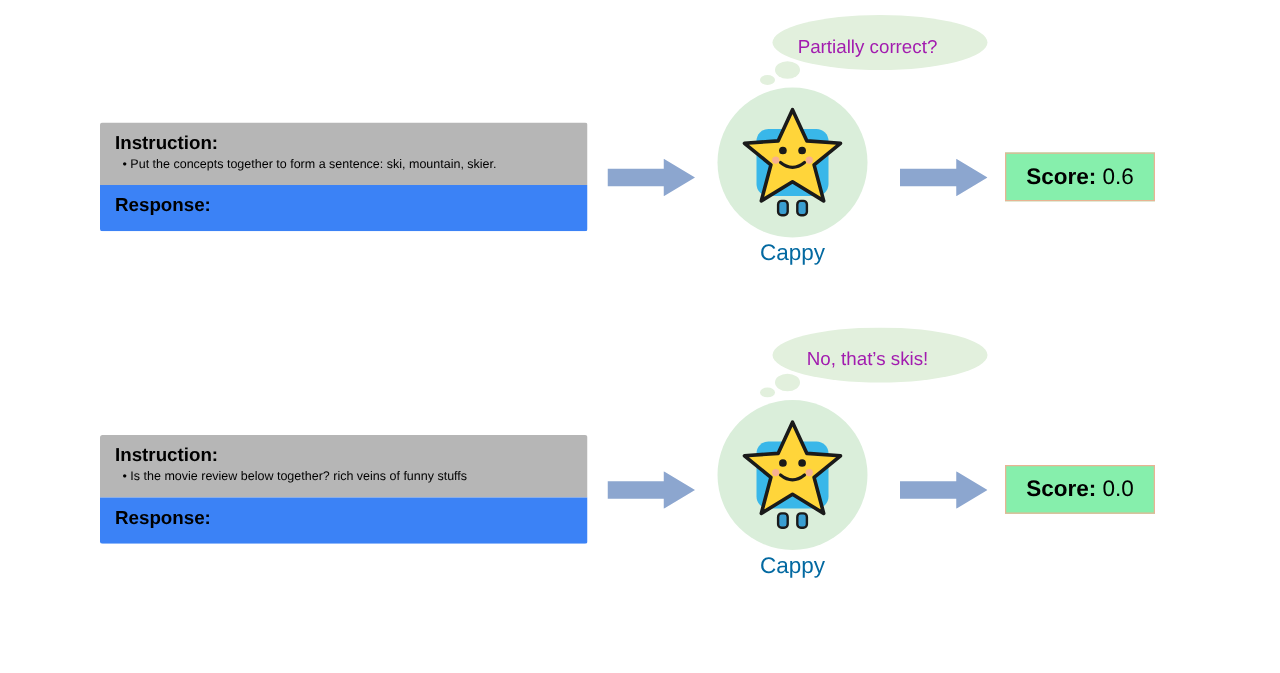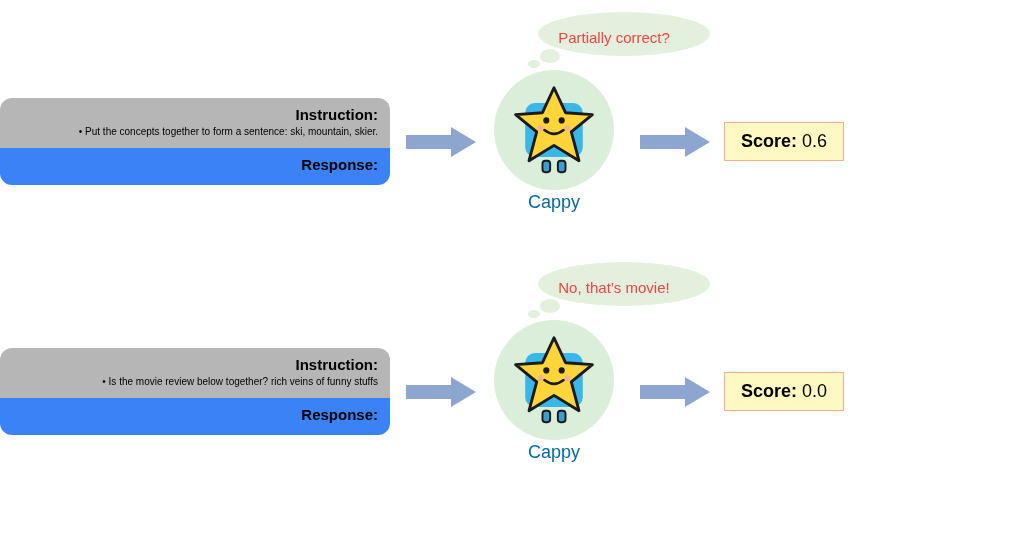--- a/index.html
+++ b/index.html
@@ -16,24 +16,24 @@
       left: 0;
       width: 1024px;
       display: flex;
       align-items: center;
     }
     .row1 { top: 70px; }
     .row2 { top: 320px; }
 
     .io-block {
       width: 390px;
-      border-radius: 12px;
+      margin-left: 80px;
+      border-radius: 2px;
       overflow: hidden;
       font-size: 15px;
-      text-align: right;
     }
     .instruction {
       background: #b6b6b6;
       padding: 8px 12px 10px 12px;
     }
     .response {
       background: #3b82f6;
       padding: 8px 12px 10px 12px;
     }
     .label {
@@ -83,21 +83,21 @@
       justify-content: center;
     }
     .thought-bubble {
       position: absolute;
       inset: 0;
     }
     .thought-text {
       position: relative;
       z-index: 2;
       font-size: 15px;
-      color: #ef4444;
+      color: #a21caf;
       white-space: nowrap;
       margin-top: -6px;
     }
     .cappy-circle {
       width: 120px;
       height: 120px;
       border-radius: 60px;
       background: #daeeda;
       display: flex;
       align-items: center;
@@ -105,21 +105,21 @@
       position: relative;
     }
     .cappy-name {
       font-family: "Comic Sans MS", "Marker Felt", cursive, sans-serif;
       font-size: 18px;
       color: #0369a1;
       margin-top: 2px;
     }
 
     .score-box {
-      background: #fef9c3;
+      background: #86efac;
       border: 1px solid #e8b493;
       padding: 8px 16px;
       font-size: 18px;
       margin-left: 6px;
       white-space: nowrap;
       flex-shrink: 0;
     }
     .score-box .slabel { font-weight: bold; }
   </style>
 </head>
@@ -200,21 +200,21 @@
     </svg>
   </div>
 
   <div class="cappy-wrap">
     <div class="thought">
       <svg class="thought-bubble" viewBox="0 0 200 56">
         <ellipse cx="110" cy="22" rx="86" ry="22" fill="#e2f0dd"></ellipse>
         <ellipse cx="36" cy="44" rx="10" ry="7" fill="#e2f0dd"></ellipse>
         <ellipse cx="20" cy="52" rx="6" ry="4" fill="#e2f0dd"></ellipse>
       </svg>
-      <span class="thought-text">No, that’s movie!</span>
+      <span class="thought-text">No, that’s skis!</span>
     </div>
     <div class="cappy-circle">
       <svg width="96" height="96" viewBox="0 0 100 100">
         <rect x="20" y="22" width="60" height="56" rx="10" fill="#39b7e9"></rect>
         <polygon points="50,6 62,32 90,34 68,52 76,82 50,66 24,82 32,52 10,34 38,32" fill="#ffd53a" stroke="#1a1a1a" stroke-width="3" stroke-linejoin="round"></polygon>
         <circle cx="42" cy="40" r="3.2" fill="#1a1a1a"></circle>
         <circle cx="58" cy="40" r="3.2" fill="#1a1a1a"></circle>
         <path d="M40 50 Q50 58 60 50" stroke="#1a1a1a" stroke-width="2.6" fill="none" stroke-linecap="round"></path>
         <circle cx="36" cy="48" r="3" fill="#f6a6a6" opacity="0.8"></circle>
         <circle cx="64" cy="48" r="3" fill="#f6a6a6" opacity="0.8"></circle>

